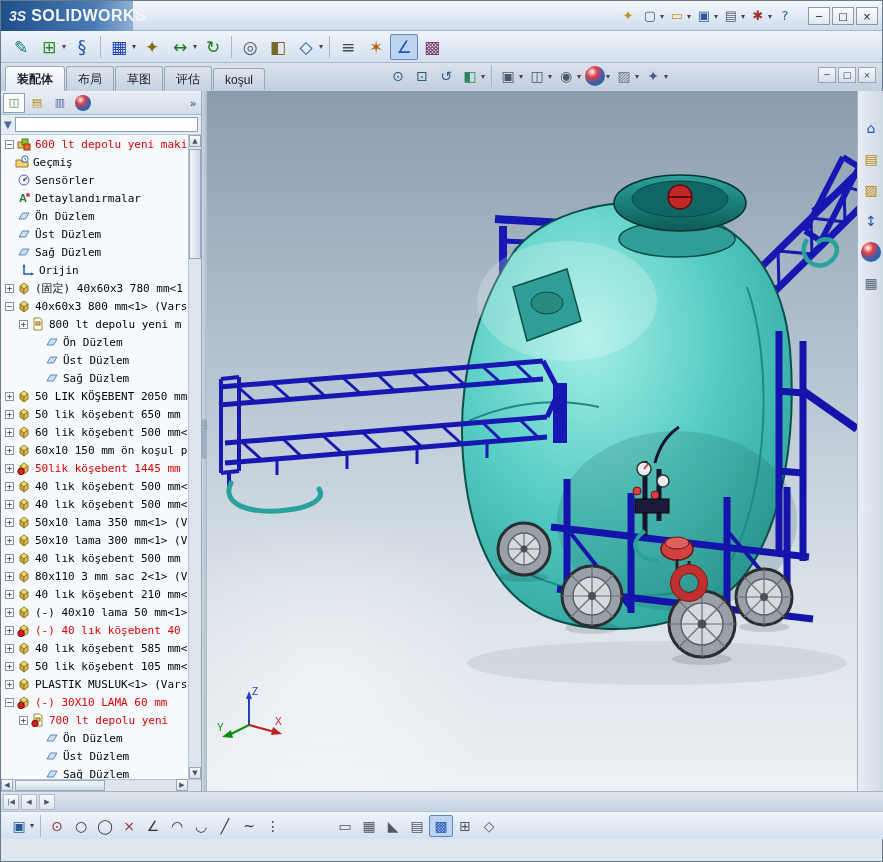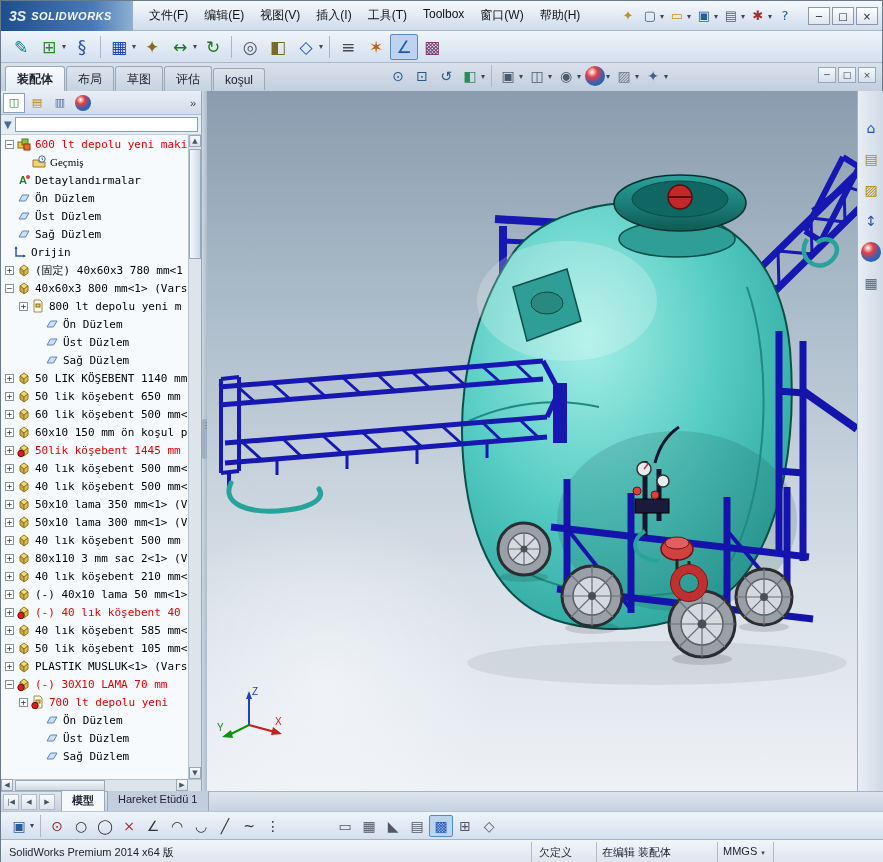--- a/index.html
+++ b/index.html
@@ -3,21 +3,21 @@
 <meta charset="utf-8">
 <style>
 *{margin:0;padding:0;box-sizing:border-box;}
 html,body{width:883px;height:862px;}
 body{font-family:"Liberation Sans",sans-serif;font-size:12px;overflow:hidden;background:#d4d0c8;}
 #app{position:relative;width:883px;height:862px;border:1px solid #6a7a8a;background:#dfe6ee;}
 
 #menubar{position:absolute;left:0;top:0;width:100%;height:30px;background:linear-gradient(#f5f9fd,#cfdcec);display:flex;align-items:center;border-bottom:1px solid #a8b8c8;}
 #logo{width:132px;height:30px;background:linear-gradient(90deg,#1e4f8a,#4a7ab5 70%,#8fb0d4);color:#fff;display:flex;align-items:center;padding-left:8px;gap:5px;flex:none;}
 #logo-mark{font-weight:bold;font-style:italic;font-size:14px;color:#e8eef5;}
-#logo-text{font-weight:bold;font-size:11px;letter-spacing:.5px;color:#f2f6fa;font-style:italic;}
+#logo-text{font-weight:bold;font-size:16px;letter-spacing:.5px;color:#f2f6fa;}
 #menus{display:flex;margin-left:8px;}
 .menu-item{padding:3px 8px;color:#111;cursor:default;white-space:nowrap;}
 #menubar-right{position:absolute;right:4px;top:0;height:30px;display:flex;align-items:center;gap:2px;}
 .tbtn{display:inline-flex;align-items:center;border:1px solid transparent;border-radius:2px;padding:0 1px;}
 .tbtn.active{background:#bcd4f0;border-color:#5a8ac0;}
 .gicon{display:inline-block;text-align:center;font-family:"DejaVu Sans",sans-serif;}
 .caret{font-size:8px;color:#445;margin-left:1px;font-family:"DejaVu Sans",sans-serif;}
 .tsep{width:1px;height:22px;background:#aab8c6;margin:0 4px;display:inline-block;}
 .gap{width:48px;display:inline-block;}
 .win-btn{width:22px;height:18px;border:1px solid #8a98a8;background:linear-gradient(#fdfefe,#dfe6ee);display:inline-flex;align-items:center;justify-content:center;font-size:10px;margin-left:2px;color:#223;font-family:"DejaVu Sans",sans-serif;}
@@ -82,30 +82,20 @@
 </head>
 <body>
 
 <div id="app">
 
   <div id="menubar">
     <div id="logo">
       <span id="logo-mark">3S</span>
       <span id="logo-text">SOLIDWORKS</span>
     </div>
-    <div id="menus">
-        <span class="menu-item">文件(F)</span>
-        <span class="menu-item">编辑(E)</span>
-        <span class="menu-item">视图(V)</span>
-        <span class="menu-item">插入(I)</span>
-        <span class="menu-item">工具(T)</span>
-        <span class="menu-item">Toolbox</span>
-        <span class="menu-item">窗口(W)</span>
-        <span class="menu-item">帮助(H)</span>
-      </div>
     <div id="menubar-right">
       <div id="menubar-icons" actable="false" style="display:flex;align-items:center;">
           <span class="tbtn">
             <span class="gicon" style="height: 18px; width: 18px; line-height: 18px; color: rgb(192, 144, 32); font-size: 13px;">✦</span>
           </span>
           <span class="tbtn">
             <span class="gicon" style="height: 18px; width: 18px; line-height: 18px; color: rgb(58, 90, 122); font-size: 13px;">▢</span>
             <span class="caret">▾</span>
           </span>
           <span class="tbtn">
@@ -270,32 +260,41 @@
       <div id="tree">
           <div class="trow" style="padding-left: 4px;">
             <span class="exp">−</span>
             <span class="ticon"><svg width="14" height="14">
                 <rect x="1" y="5" width="6" height="6" fill="#f2c84b" stroke="#8a6d1a"></rect>
                 <rect x="5" y="2" width="6" height="6" fill="#86c440" stroke="#4a7a1a"></rect>
                 <rect x="7" y="7" width="6" height="6" fill="#e86a2a" stroke="#8a3a10"></rect>
               </svg></span>
             <span class="tlabel red">600 lt depolu yeni makin</span>
           </div>
-          <div class="trow" style="padding-left: 19px; font-family: Liberation Serif, serif;">
+          <div class="trow" style="padding-left: 2px;">
             <span class="exp spacer"></span>
             <span class="ticon"><svg width="14" height="14">
                 <path d="M1,5 h5 l1,2 h6 v5 h-12 z" fill="#f2d27a" stroke="#9a7a2a"></path>
                 <circle cx="10" cy="4" r="3.2" fill="#fff" stroke="#2a6ab0"></circle>
                 <path d="M10,2.5 v1.8 l1.2,0.8" stroke="#2a6ab0" fill="none"></path>
               </svg></span>
             <span class="tlabel">Geçmiş</span>
           </div>
           <div class="trow" style="padding-left: 4px;">
             <span class="exp spacer"></span>
             <span class="ticon"><svg width="14" height="14">
+                <circle cx="7" cy="7" r="5" fill="#eef4ff" stroke="#4a6ab0"></circle>
+                <path d="M7,7 L10,4.5" stroke="#c03030" stroke-width="1.5"></path>
+                <circle cx="7" cy="7" r="1" fill="#333"></circle>
+              </svg></span>
+            <span class="tlabel">Sensörler</span>
+          </div>
+          <div class="trow" style="padding-left: 4px;">
+            <span class="exp spacer"></span>
+            <span class="ticon"><svg width="14" height="14">
                 <text x="2" y="11" font-size="11" font-weight="bold" fill="#2a7a2a" font-family="Liberation Sans, sans-serif">A</text>
                 <circle cx="11" cy="4" r="2" fill="#d04040"></circle>
               </svg></span>
             <span class="tlabel">Detaylandırmalar</span>
           </div>
           <div class="trow" style="padding-left: 4px;">
             <span class="exp spacer"></span>
             <span class="ticon"><svg width="14" height="14">
                 <path d="M2,10 L5.5,4 L12,4 L8.5,10 Z" fill="rgba(150,190,235,0.45)" stroke="#5a86c0"></path>
               </svg></span>
@@ -308,21 +307,21 @@
               </svg></span>
             <span class="tlabel">Üst Düzlem</span>
           </div>
           <div class="trow" style="padding-left: 4px;">
             <span class="exp spacer"></span>
             <span class="ticon"><svg width="14" height="14">
                 <path d="M2,10 L5.5,4 L12,4 L8.5,10 Z" fill="rgba(150,190,235,0.45)" stroke="#5a86c0"></path>
               </svg></span>
             <span class="tlabel">Sağ Düzlem</span>
           </div>
-          <div class="trow" style="padding-left: 0;">
+          <div class="trow" style="padding-left: 8px;">
             <span class="exp spacer"></span>
             <span class="ticon"><svg width="14" height="14">
                 <path d="M3,2 V11 H12" fill="none" stroke="#2a5ab0" stroke-width="1.5"></path>
                 <path d="M1.5,4 L3,1 L4.5,4 Z" fill="#2a5ab0"></path>
                 <path d="M10,9.5 L13,11 L10,12.5 Z" fill="#2a5ab0"></path>
               </svg></span>
             <span class="tlabel">Orijin</span>
           </div>
           <div class="trow" style="padding-left: 4px;">
             <span class="exp">+</span>
@@ -371,21 +370,21 @@
               </svg></span>
             <span class="tlabel">Sağ Düzlem</span>
           </div>
           <div class="trow" style="padding-left: 4px;">
             <span class="exp">+</span>
             <span class="ticon"><svg width="14" height="14">
                 <path d="M3,5 L7,2 L11,5 L7,8 Z" fill="#f5d76e" stroke="#8a7a2a"></path>
                 <path d="M3,5 L7,8 L7,13 L3,10 Z" fill="#cfa83a" stroke="#8a7a2a"></path>
                 <path d="M11,5 L7,8 L7,13 L11,10 Z" fill="#e2bd4e" stroke="#8a7a2a"></path>
               </svg></span>
-            <span class="tlabel">50 LIK KÖŞEBENT 1140 mm</span>
+            <span class="tlabel">50 LIK KÖŞEBENT 2050 mm</span>
           </div>
           <div class="trow" style="padding-left: 4px;">
             <span class="exp">+</span>
             <span class="ticon"><svg width="14" height="14">
                 <path d="M3,5 L7,2 L11,5 L7,8 Z" fill="#f5d76e" stroke="#8a7a2a"></path>
                 <path d="M3,5 L7,8 L7,13 L3,10 Z" fill="#cfa83a" stroke="#8a7a2a"></path>
                 <path d="M11,5 L7,8 L7,13 L11,10 Z" fill="#e2bd4e" stroke="#8a7a2a"></path>
               </svg></span>
             <span class="tlabel">50 lik köşebent 650 mm 2</span>
           </div>
@@ -527,21 +526,21 @@
             <span class="tlabel">PLASTIK MUSLUK&lt;1&gt; (Varsa</span>
           </div>
           <div class="trow" style="padding-left: 4px;">
             <span class="exp">−</span>
             <span class="ticon"><svg width="14" height="14">
                 <path d="M3,5 L7,2 L11,5 L7,8 Z" fill="#f5d76e" stroke="#8a7a2a"></path>
                 <path d="M3,5 L7,8 L7,13 L3,10 Z" fill="#cfa83a" stroke="#8a7a2a"></path>
                 <path d="M11,5 L7,8 L7,13 L11,10 Z" fill="#e2bd4e" stroke="#8a7a2a"></path>
                 <circle cx="4" cy="10.5" r="3.2" fill="#d82020" stroke="#7a0a0a"></circle>
               </svg></span>
-            <span class="tlabel red">(-) 30X10 LAMA 70 mm</span>
+            <span class="tlabel red">(-) 30X10 LAMA 60 mm</span>
           </div>
           <div class="trow" style="padding-left: 18px;">
             <span class="exp">+</span>
             <span class="ticon"><svg width="14" height="14">
                 <path d="M3,1 h6 l2,2 v10 h-8 z" fill="#fffbe8" stroke="#998a4a"></path>
                 <rect x="5" y="5" width="4" height="3" fill="#f2c84b" stroke="#8a6d1a"></rect>
                 <circle cx="4" cy="10.5" r="3.2" fill="#d82020" stroke="#7a0a0a"></circle>
               </svg></span>
             <span class="tlabel red">700 lt depolu yeni</span>
           </div>
@@ -752,24 +751,20 @@
         </span>
       </div>
   </div>
 
   <div id="bottomtabs">
     <span id="btab-nav" style="display:flex;">
         <span class="nav-btn">|◀</span>
         <span class="nav-btn">◀</span>
         <span class="nav-btn">▶</span>
       </span>
-    <span id="btabs" style="display:flex;margin-left:4px;">
-        <span class="btab active">模型</span>
-        <span class="btab">Hareket Etüdü 1</span>
-      </span>
   </div>
 
   <div id="sketchbar">
       <span class="tbtn">
         <span class="gicon" style="height: 20px; width: 20px; line-height: 20px; color: rgb(42, 90, 154); font-size: 14px;">▣</span>
         <span class="caret">▾</span>
       </span>
       <span class="tsep"></span>
       <span class="tbtn">
         <span class="gicon" style="height: 20px; width: 20px; line-height: 20px; color: rgb(138, 42, 42); font-size: 14px;">⊙</span>
@@ -818,24 +813,14 @@
         <span class="gicon" style="height: 20px; width: 20px; line-height: 20px; color: rgb(34, 85, 187); font-size: 14px;">▩</span>
       </span>
       <span class="tbtn">
         <span class="gicon" style="height: 20px; width: 20px; line-height: 20px; color: rgb(85, 85, 102); font-size: 14px;">⊞</span>
       </span>
       <span class="tbtn">
         <span class="gicon" style="height: 20px; width: 20px; line-height: 20px; color: rgb(85, 85, 102); font-size: 14px;">◇</span>
       </span>
     </div>
 
-  <div id="statusbar">
-    <span id="sb-left">SolidWorks Premium 2014 x64 版</span>
-    <span class="sb-sep" style="left:530px;"></span>
-    <span id="sb-status">欠定义</span>
-    <span class="sb-sep" style="left:595px;"></span>
-    <span id="sb-edit">在编辑 装配体</span>
-    <span class="sb-sep" style="left:716px;"></span>
-    <span id="sb-units"><span>MMGS</span> <span class="caret">▾</span></span>
-    <span class="sb-sep" style="left:772px;"></span>
-  </div>
 
 </div>
 
 </body></html>

